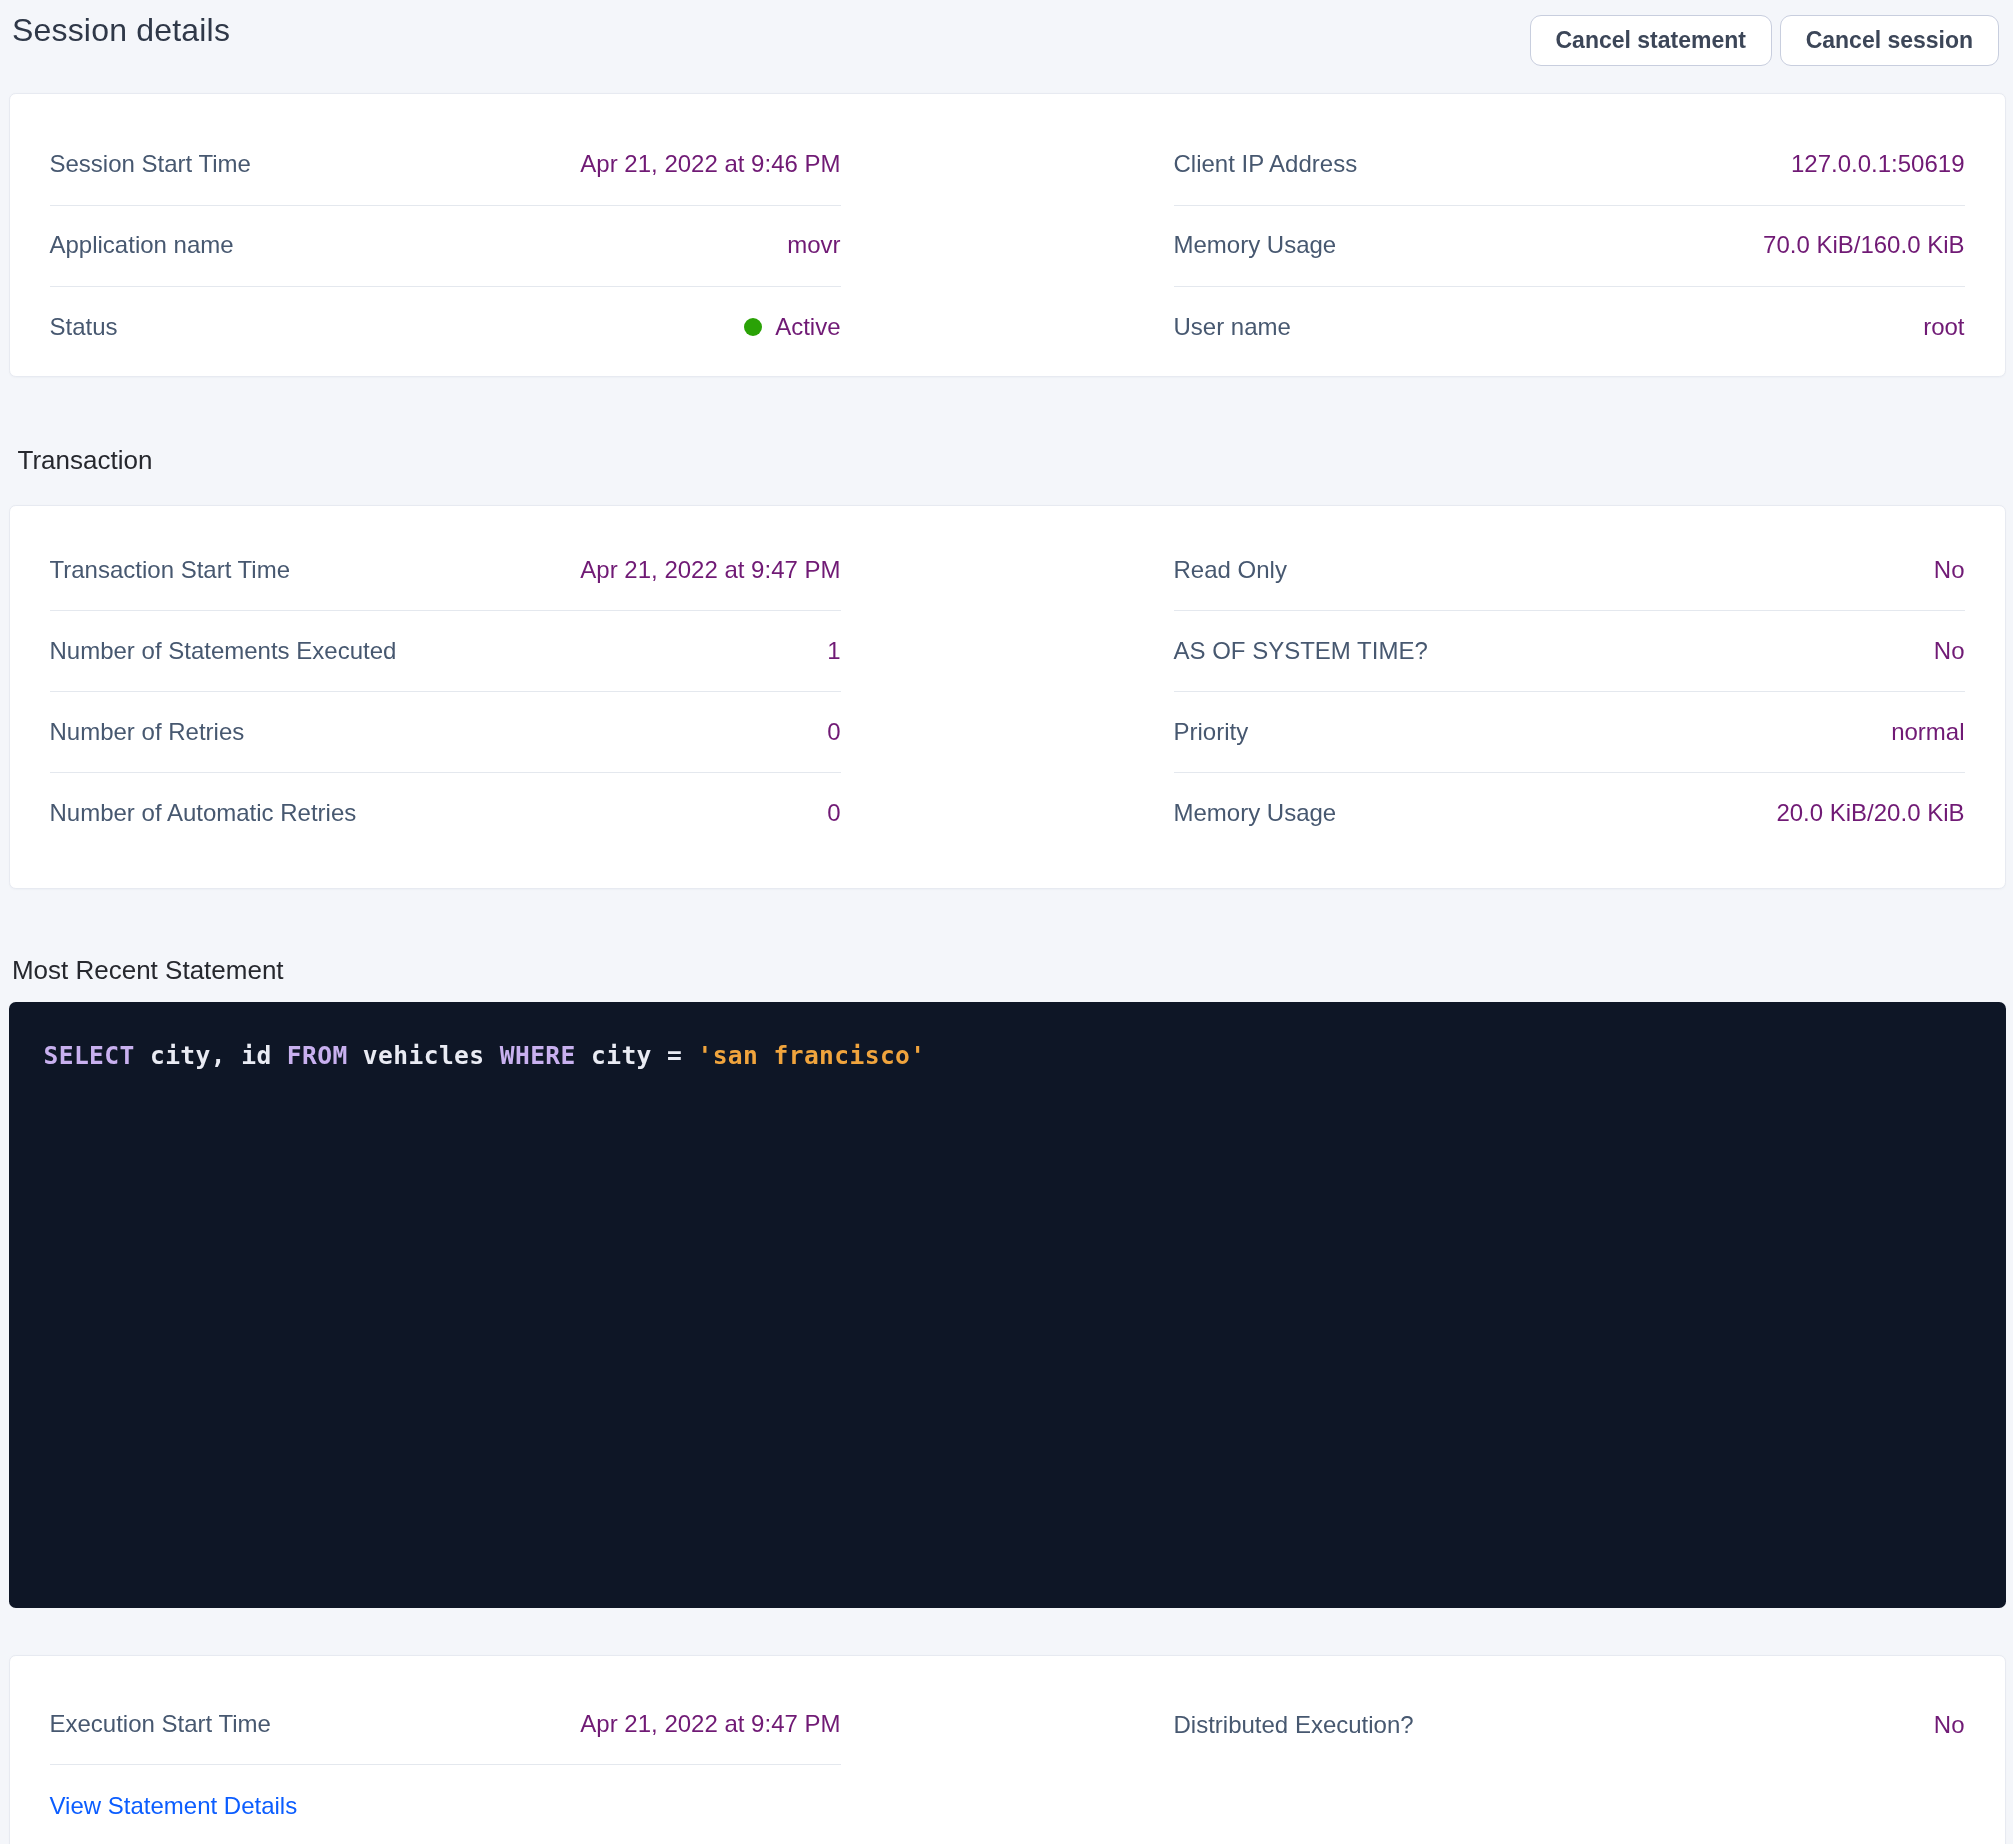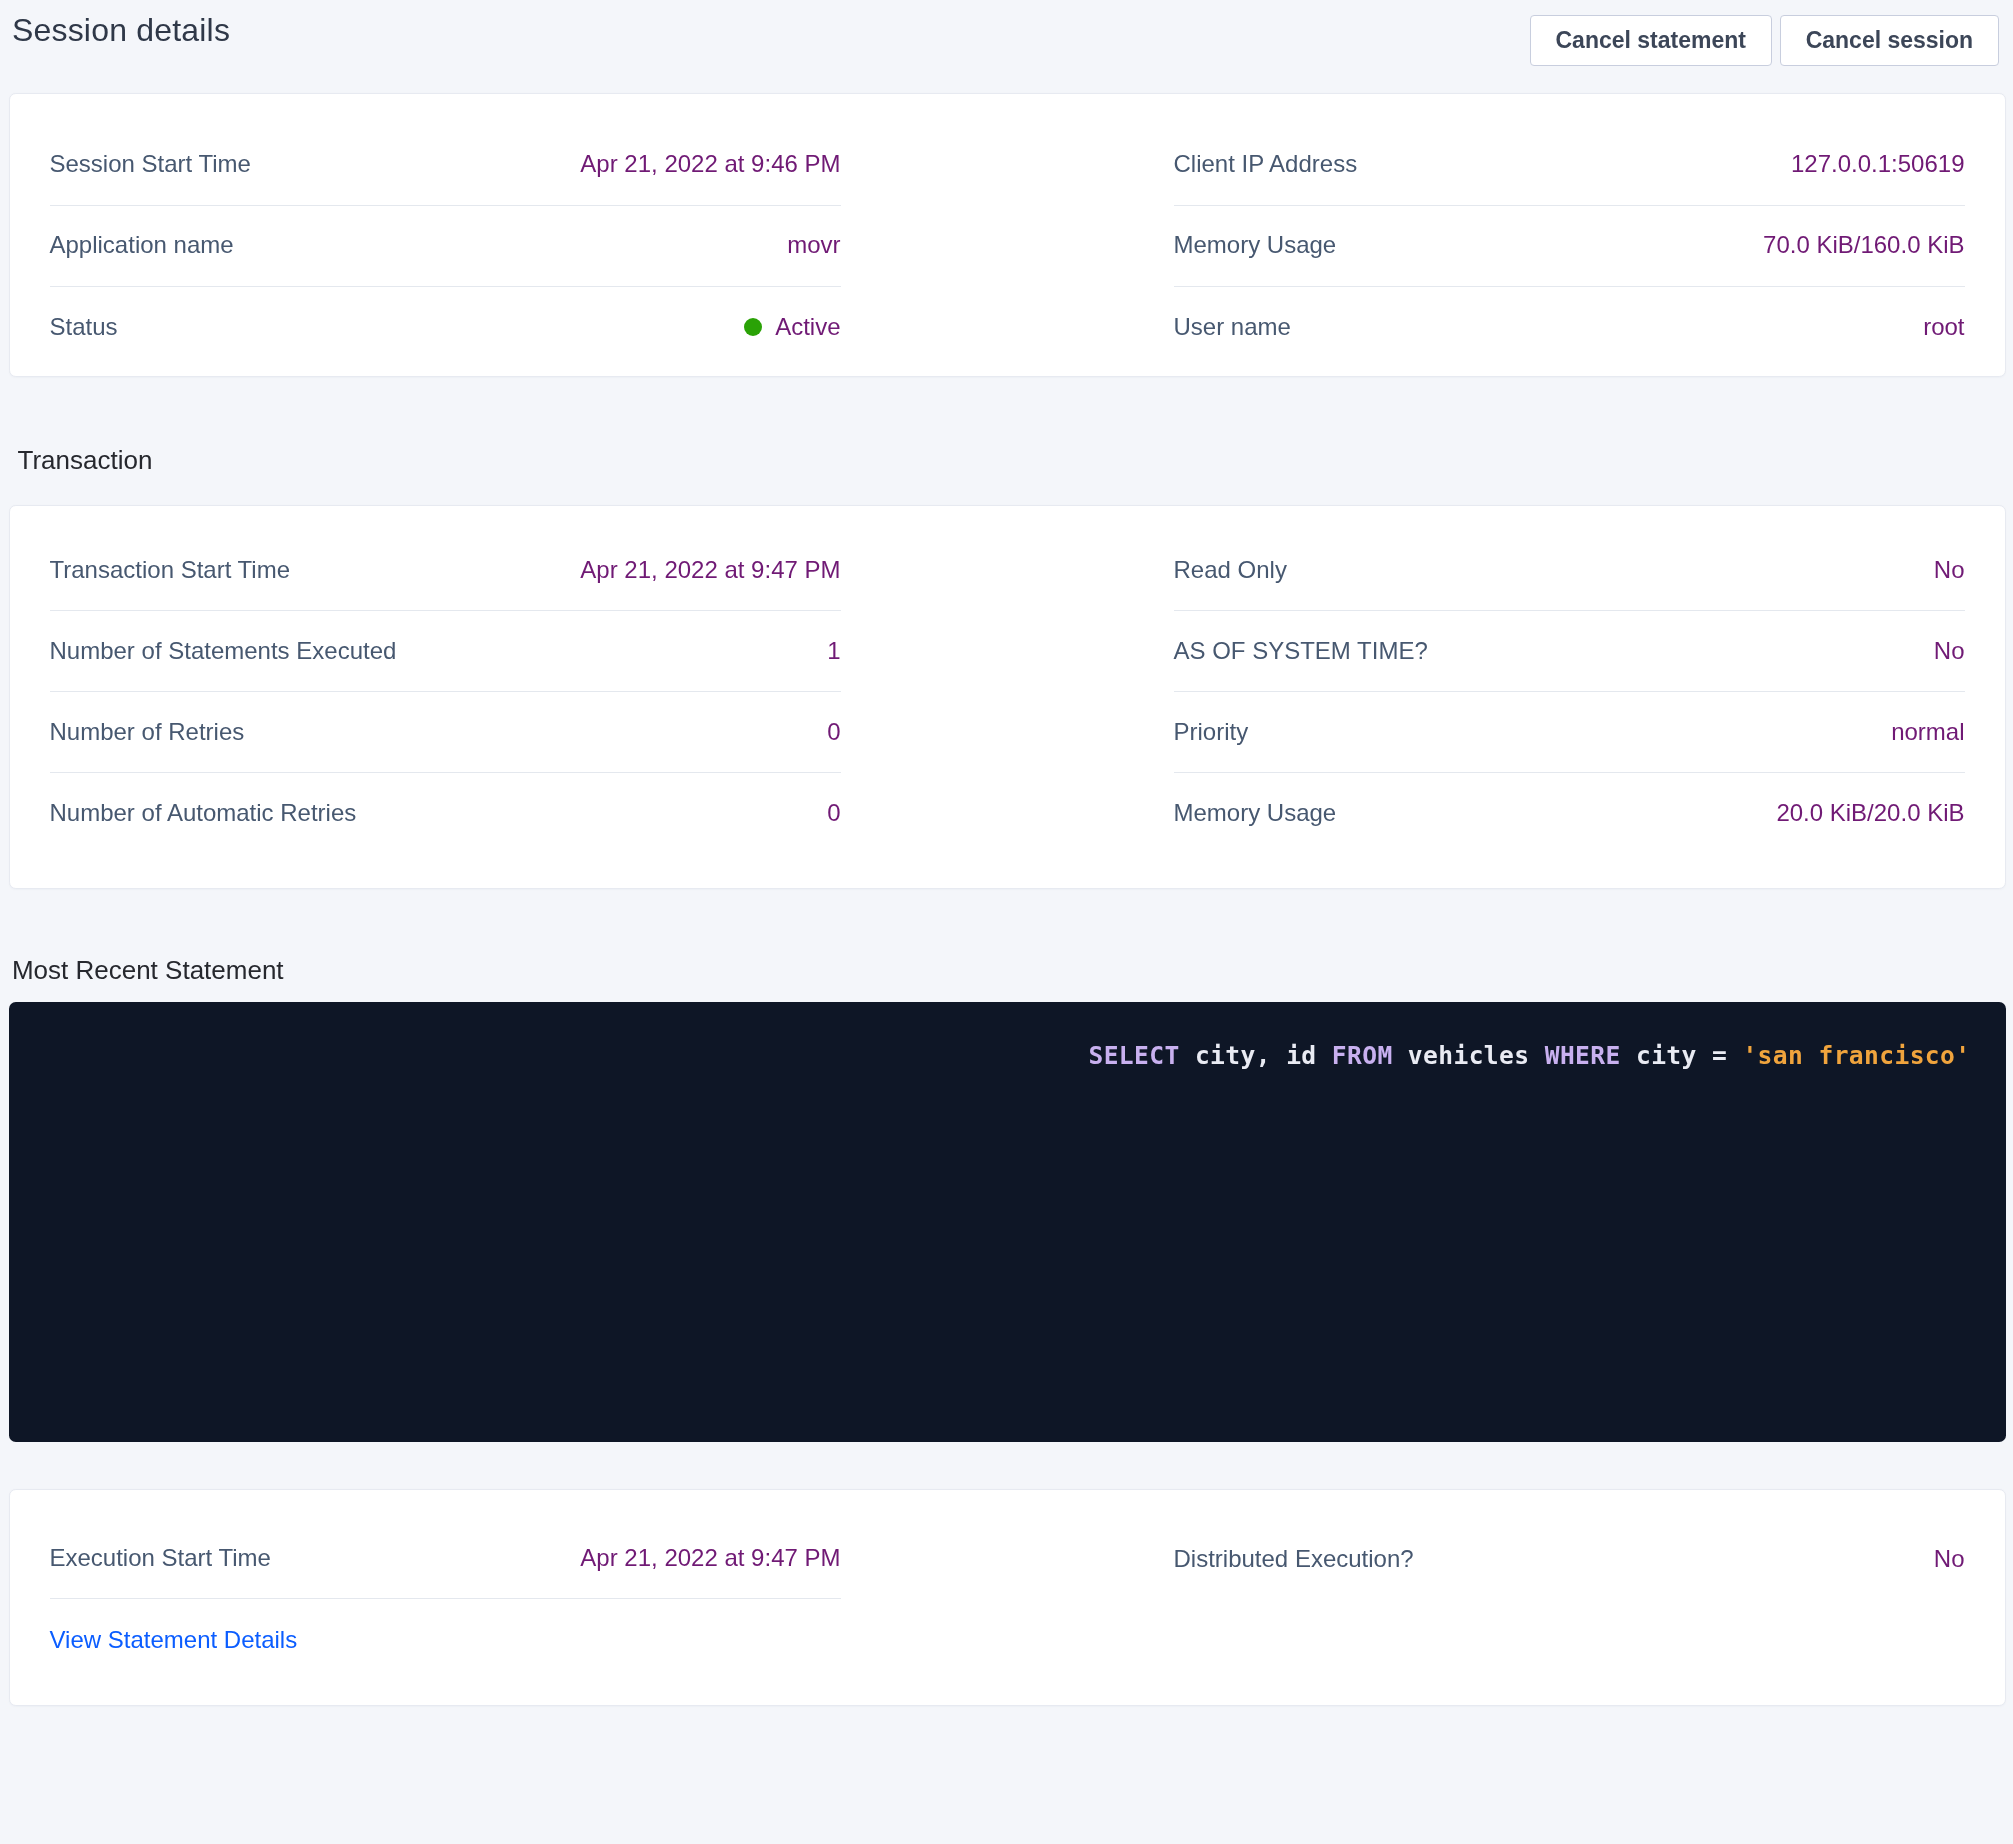--- a/index.html
+++ b/index.html
@@ -27,21 +27,21 @@
     line-height: 41px;
     letter-spacing: 0.2px;
   }
   .actions { display: flex; margin-top: 5.1px; }
   .btn {
     height: 51px;
     padding: 0 24.6px;
     margin-left: 8.5px;
     background: #ffffff;
     border: 0.8px solid #c8cede;
-    border-radius: 4px;
+    border-radius: 11px;
     font-family: "Liberation Sans", sans-serif;
     font-size: 23px;
     font-weight: 700;
     color: #3c4658;
     cursor: pointer;
   }
 
   
   .card {
     background: #ffffff;
@@ -83,25 +83,24 @@
     font-size: 26px;
     font-weight: 400;
     color: #26282e;
     line-height: 34px;
   }
   #transaction-heading { margin: 66px 0 28px 9px; }
   #statement-heading   { margin: 64px 0 15.3px 3.4px; }
 
   
   .code-block {
-    height: 440px;
+    height: 606px;
     background: var(--codebg, #0e1626);
     border-radius: 6.8px;
     padding: 39px 35px;
-    text-align: right;
   }
   .code-block code {
     font-family: "DejaVu Sans Mono", monospace;
     font-size: 24.6px;
     font-weight: 700;
     letter-spacing: 0.4px;
     white-space: pre;
     color: var(--sqlplain, #e9ebf3);
   }
   .tok-keyword { color: var(--sqlkeyword, #c8b0ef); }

